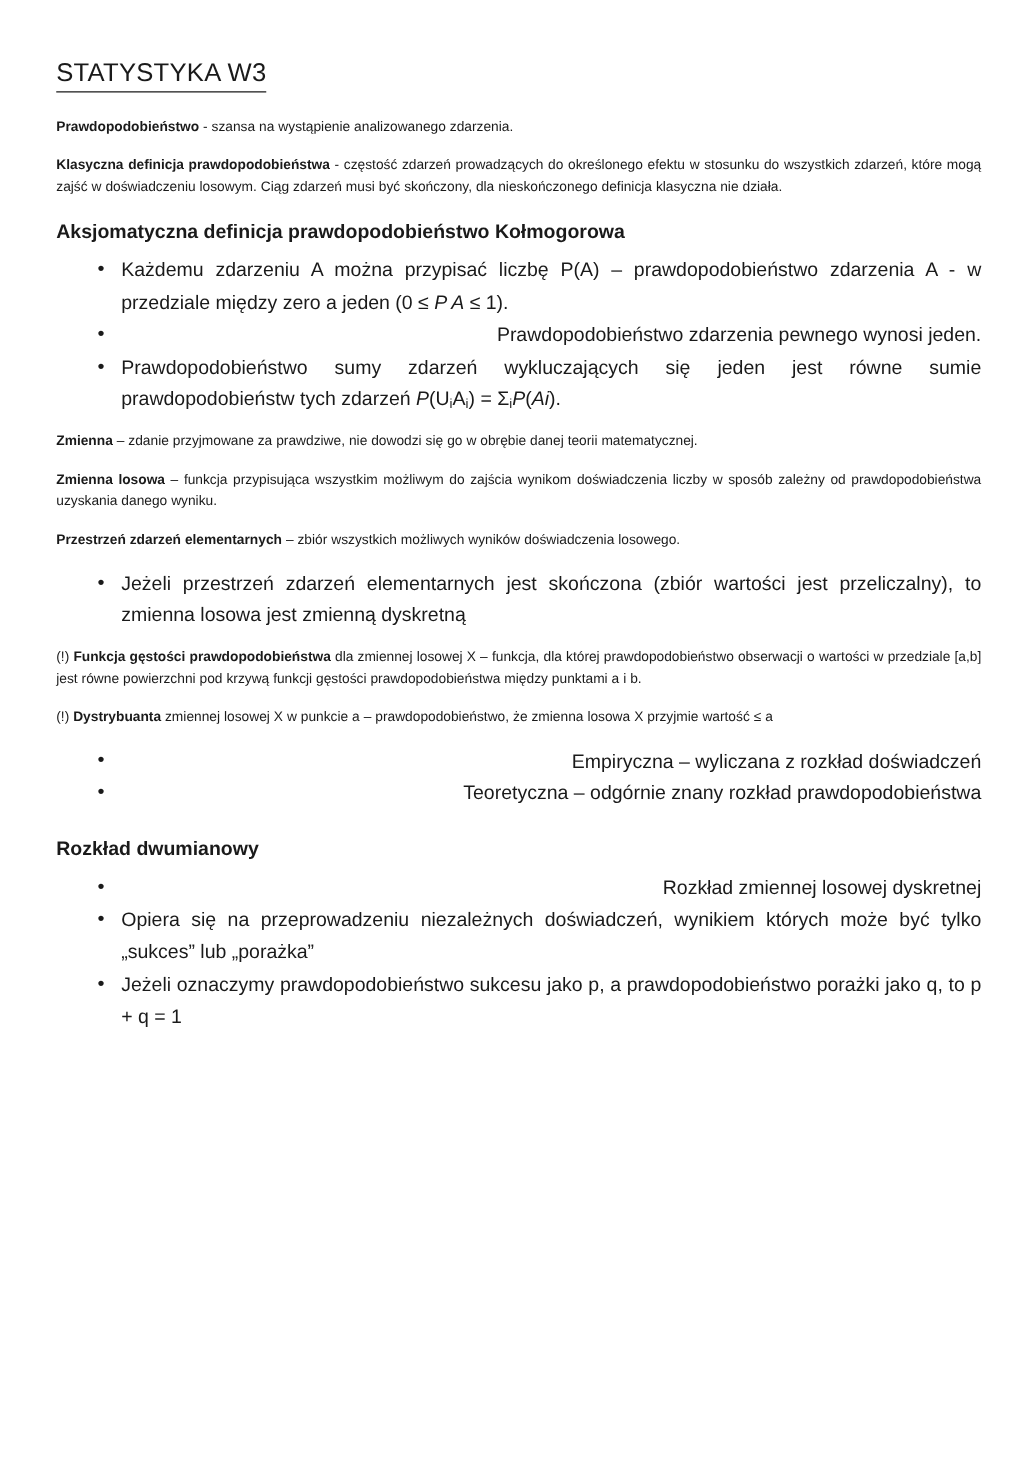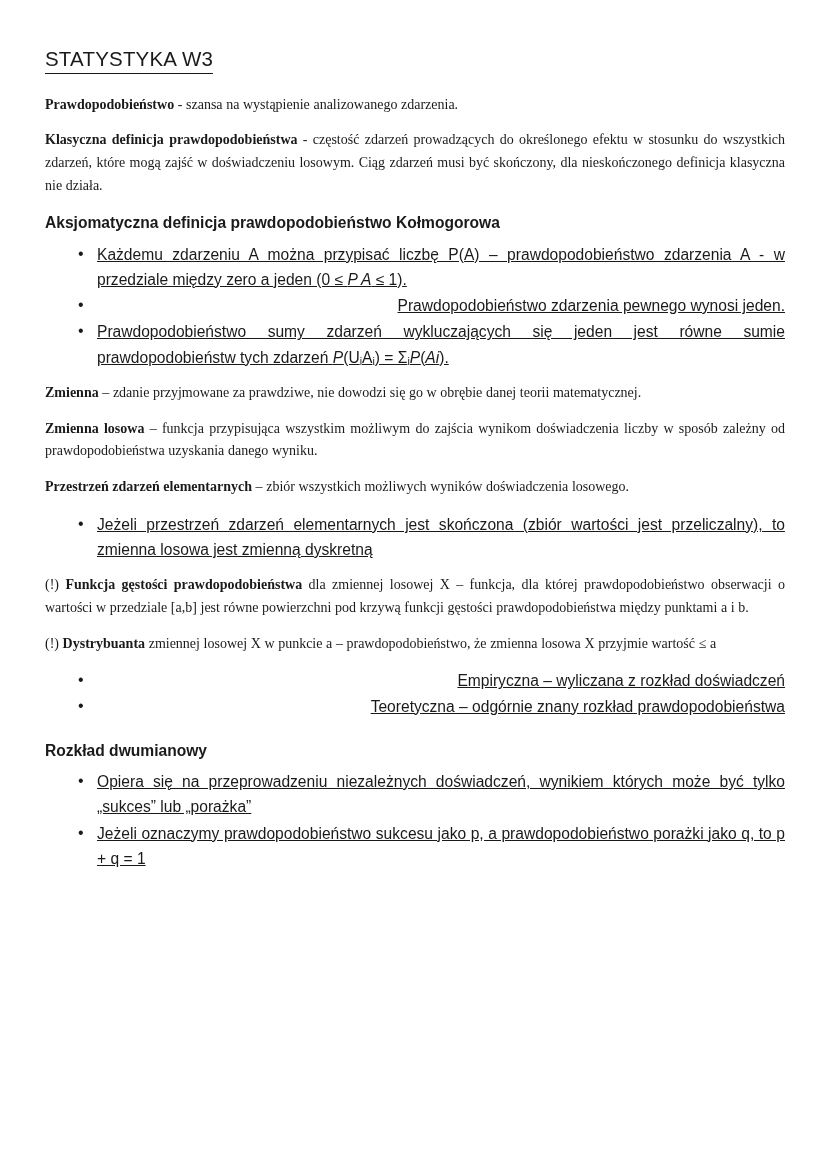--- a/index.html
+++ b/index.html
@@ -28,38 +28,36 @@
     letter-spacing: 0.2px;
     margin: 0 0 20px 0;
     display: inline-block;
     border-bottom: 1.4px solid #1a1a1a;
     padding-bottom: 1px;
     line-height: 1.25;
   }
   .title-wrap { display: block; }
 
   p.para {
-    font-size: 14px;
+    font-size: 11px;
     line-height: 1.62;
     margin: 0 0 13px 0;
     text-align: justify;
     text-justify: inter-word;
     word-spacing: 0.1px;
-    font-family: Liberation Serif, serif;
   }
   p.para.nojust { text-align: left; }
 
   b, strong { font-weight: 700; }
   i, em { font-style: italic; }
 
   ul.bullets {
     list-style: none;
     margin: 4px 0 12px 0;
     padding: 0;
-    text-decoration: underline;
   }
   ul.bullets > li {
     position: relative;
     font-size: 15.6px;
     line-height: 1.62;
     padding-left: 52px;
     margin-bottom: 1px;
     text-align: justify;
     text-justify: inter-word;
   }
@@ -128,17 +126,18 @@
   <ul class="bullets tight">
     <li class="nojust"><span>Empiryczna – wyliczana z rozkład doświadczeń</span></li>
     <li class="nojust"><span>Teoretyczna – odgórnie znany rozkład prawdopodobieństwa</span></li>
   </ul>
 
   <div class="spacer-sm"></div>
 
   <p class="sect-head">Rozkład dwumianowy</p>
 
   <ul class="bullets">
+    <li class="nojust"><span>Rozkład zmiennej losowej dyskretnej</span></li>
     <li><span>Opiera się na przeprowadzeniu niezależnych doświadczeń, wynikiem których może być tylko „sukces” lub „porażka”</span></li>
     <li><span>Jeżeli oznaczymy prawdopodobieństwo sukcesu jako p, a prawdopodobieństwo porażki jako q, to p + q = 1</span></li>
   </ul>
 
 </div>
 
 </body></html>

